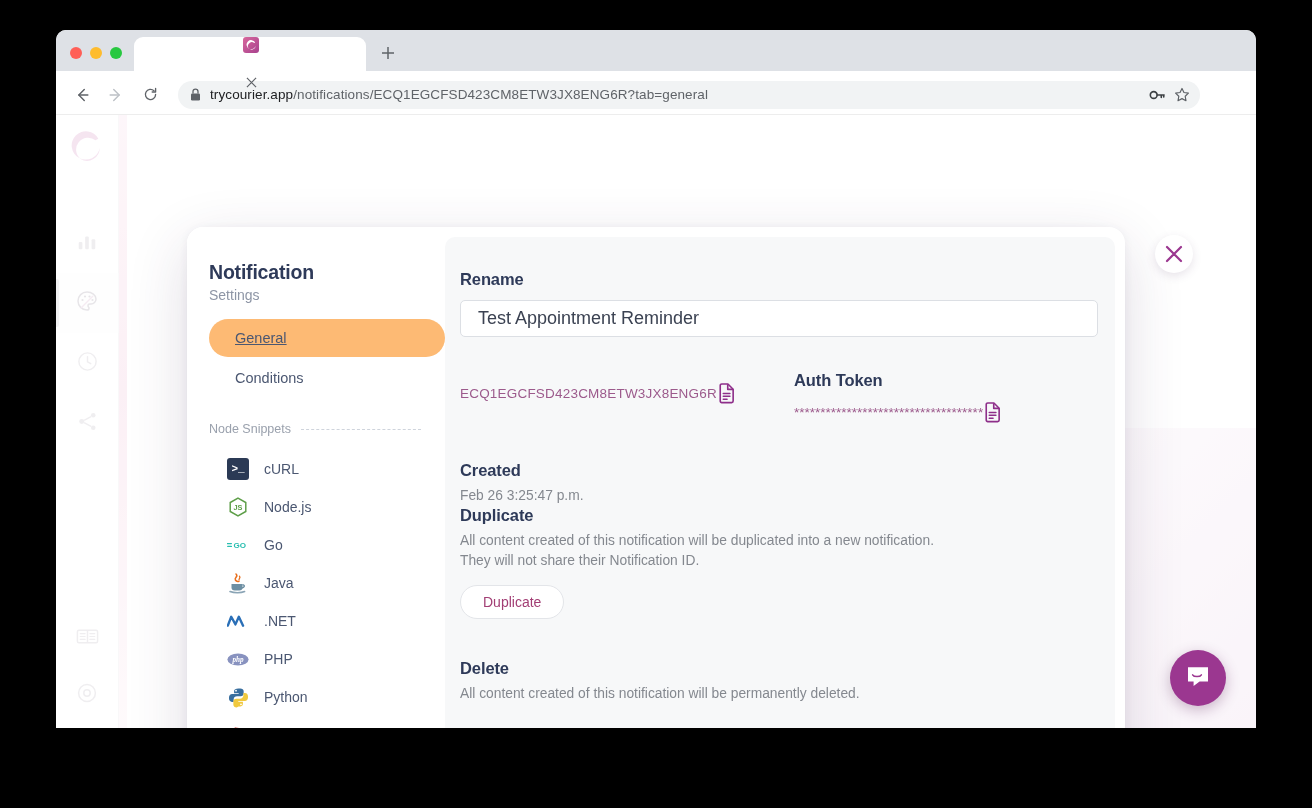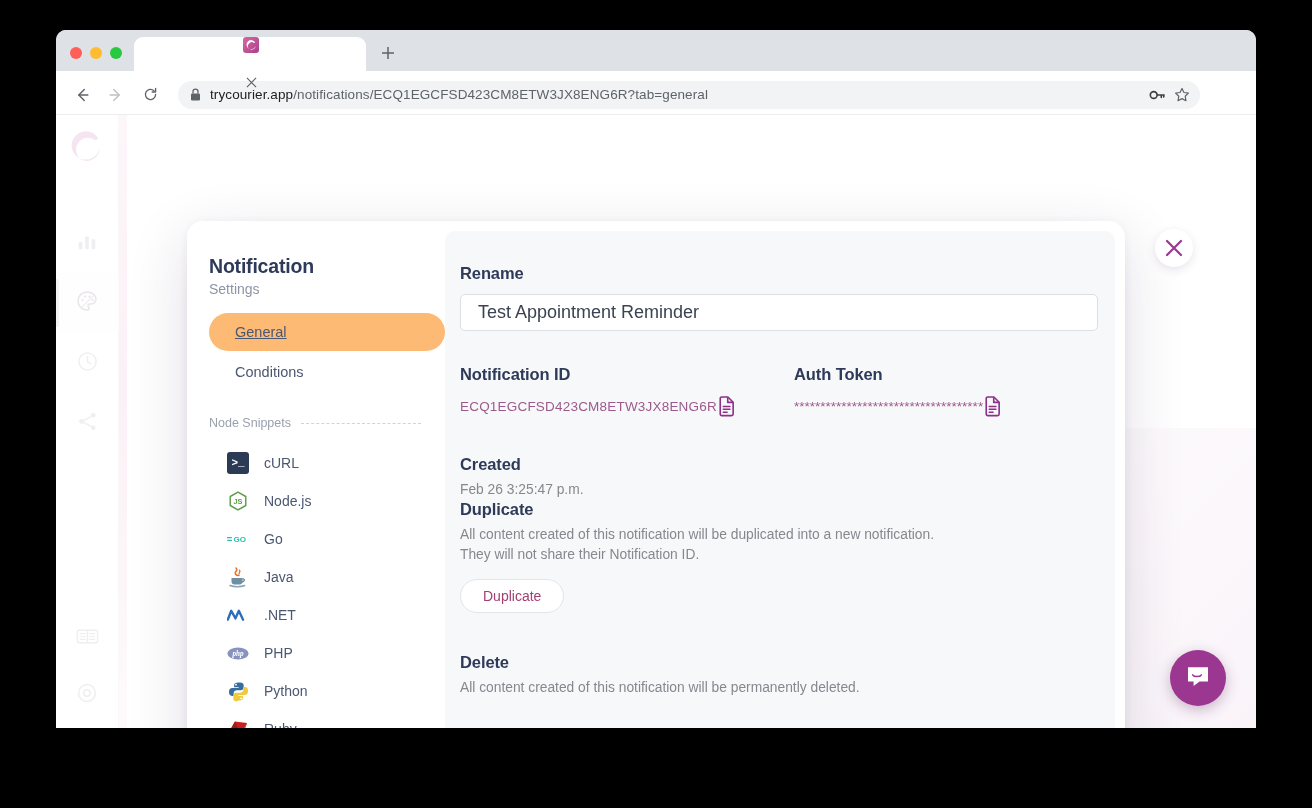--- a/index.html
+++ b/index.html
@@ -187,21 +187,21 @@
   
   #overlay-dimmer {
     position: absolute; inset: 0;
     background: rgba(255,255,255,0.58);
     z-index: 2;
   }
 
   
   #settings-modal {
     position: absolute;
-    left: 131px; top: 106px;
+    left: 131px; top: 112px;
     width: 938px; height: 555px;
     background: #ffffff;
     border-radius: 16px;
     z-index: 3;
     display: flex;
     box-shadow: 0 18px 60px rgba(60,40,80,0.16), 0 2px 10px rgba(60,40,80,0.07);
   }
 
   #modal-close-button {
     position: absolute;
@@ -625,21 +625,20 @@
         </div>
       </div>
 
       <div id="modal-content">
 
         <div class="field-label">Rename</div>
         <input id="rename-input" type="text" value="Test Appointment Reminder" style="">
 
         <div id="id-row">
           <div id="notification-id-col">
-            <div class="field-label">Notification ID</div>
             <div class="value-row">
               <span class="mono-value">ECQ1EGCFSD423CM8ETW3JX8ENG6R</span>
               <span class="copy-icon">
                 <svg width="19" height="21" viewBox="0 0 20 22">
                   <path d="M5 1h6.5L17 6.5V19a1.6 1.6 0 0 1-1.6 1.6H5A1.6 1.6 0 0 1 3.4 19V2.6A1.6 1.6 0 0 1 5 1z" stroke="currentColor" stroke-width="1.7" fill="none" stroke-linejoin="round"></path>
                   <path d="M11.3 1.3v5.4H17" stroke="currentColor" stroke-width="1.7" fill="none" stroke-linejoin="round"></path>
                   <path d="M6.6 11h7M6.6 14h7M6.6 17h4" stroke="currentColor" stroke-width="1.6" stroke-linecap="round"></path>
                 </svg>
               </span>
             </div>

